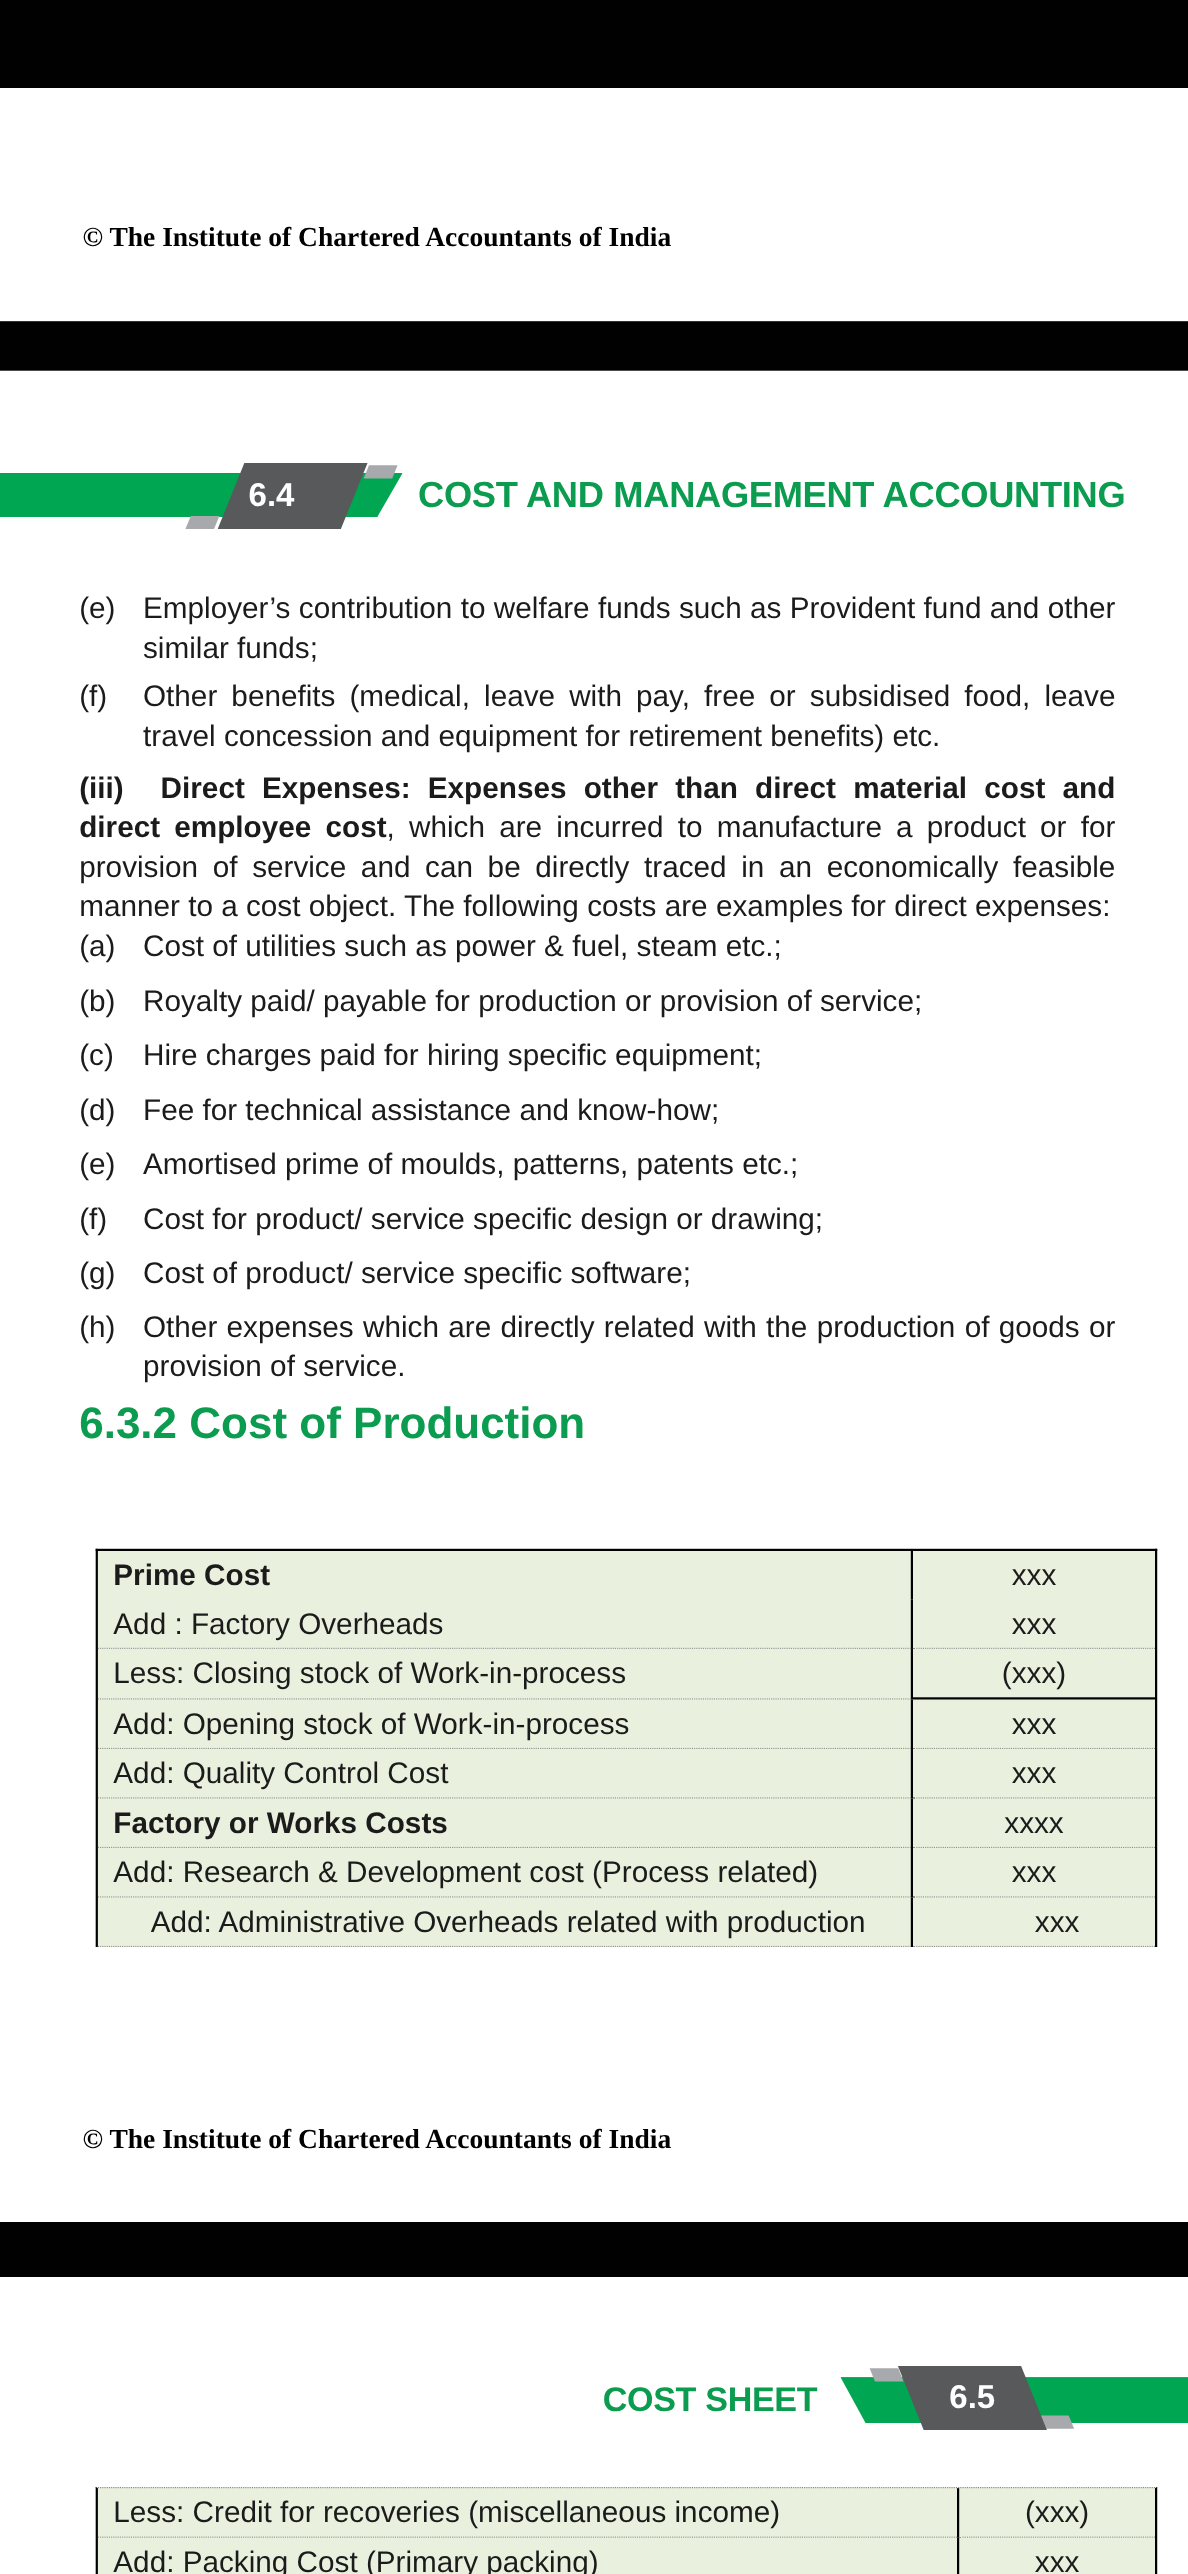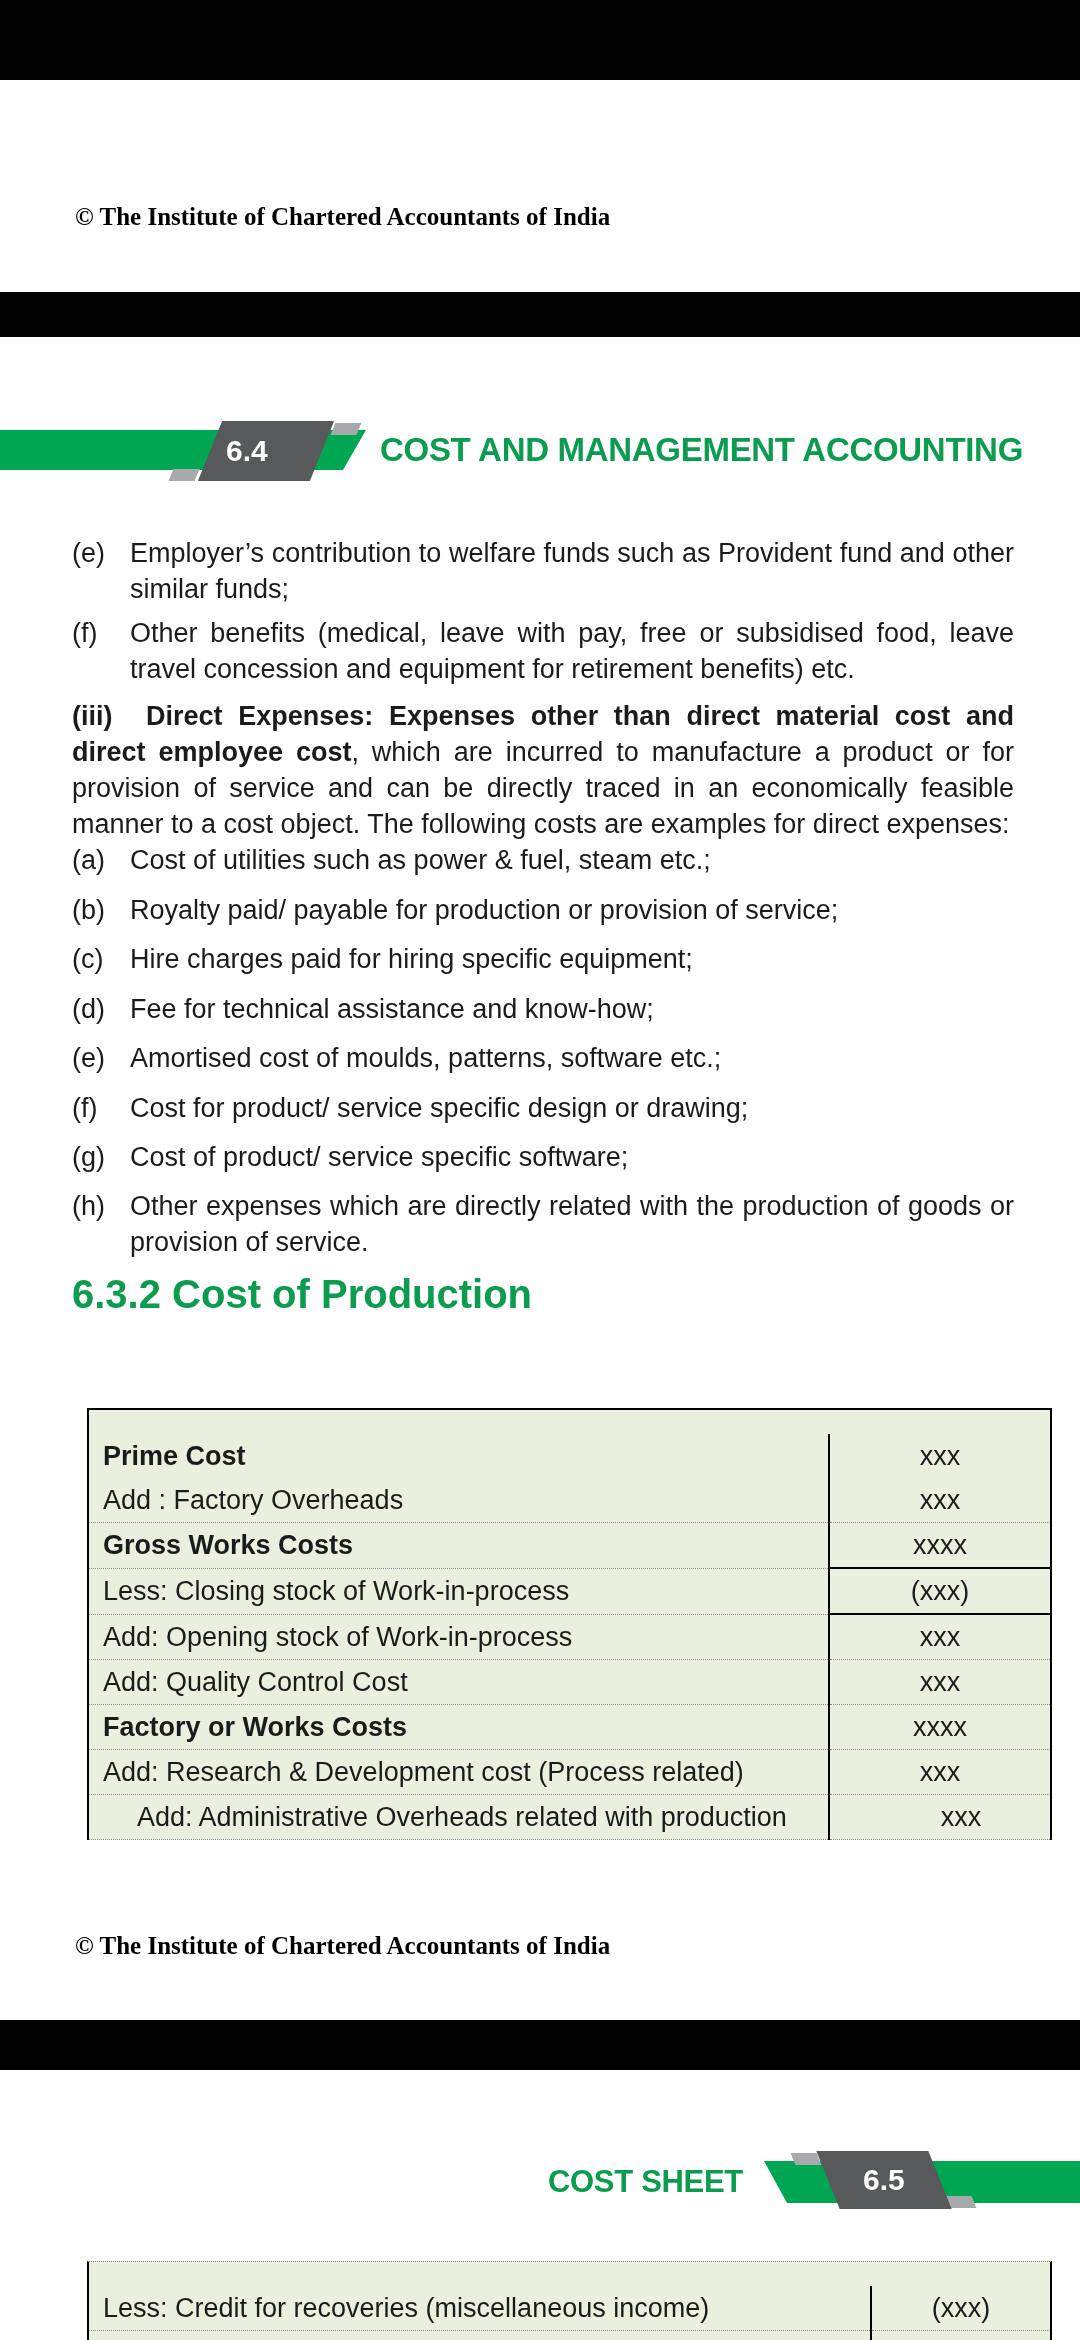--- a/index.html
+++ b/index.html
@@ -41,21 +41,21 @@
   .para{text-align:justify;}
   .lb3{display:inline-block;width:74px;font-weight:bold;}
   .b{font-weight:bold;}
   .h2{position:absolute;left:72px;top:1272px;font-size:40px;font-weight:700;color:#0B9C4F;}
 
   
   .ctable{position:absolute;left:87px;top:1408px;width:961px;background:#E9F0DE;
           border:2px solid #000;border-bottom:none;}
   .ctable2{position:absolute;left:87px;top:2261px;width:961px;background:#E9F0DE;
            border:2px solid #000;border-top:1px dotted #7d7d7d;border-bottom:none;}
-  .ctable table,.ctable2 table{width:100%;border-collapse:collapse;margin-top:24px;}
+  .ctable table,.ctable2 table{width:100%;border-collapse:collapse;}
   .ctable td,.ctable2 td{font-size:27px;line-height:34px;color:#1b1b1b;padding:5px 14px;}
   td.desc{border-right:2px solid #000;}
   td.amt{width:166px;text-align:center;padding:5px 6px;}
   .ctable tr + tr td{border-top:1px dotted #8f8f8f;}
   .ctable tr.nosep td{border-top:none;}
   .ctable tr:last-child td{border-bottom:1px dotted #8f8f8f;padding-left:48px;}
   td.amt.solidb{border-bottom:2px solid #000;}
   .ctable2 tr + tr td{border-top:1px dotted #8f8f8f;}
 </style>
 </head>
@@ -103,21 +103,21 @@
   <div class="blk li" style="top:941px">
     <span class="lb">(c)</span>
     <span class="tx">Hire charges paid for hiring specific equipment;</span>
   </div>
   <div class="blk li" style="top:991px">
     <span class="lb">(d)</span>
     <span class="tx">Fee for technical assistance and know-how;</span>
   </div>
   <div class="blk li" style="top:1040px">
     <span class="lb">(e)</span>
-    <span class="tx">Amortised cost of moulds, patterns, software etc.;</span>
+    <span class="tx">Amortised prime of moulds, patterns, patents etc.;</span>
   </div>
   <div class="blk li" style="top:1090px">
     <span class="lb">(f)</span>
     <span class="tx">Cost for product/ service specific design or drawing;</span>
   </div>
   <div class="blk li" style="top:1139px">
     <span class="lb">(g)</span>
     <span class="tx">Cost of product/ service specific software;</span>
   </div>
   <div class="blk li" style="top:1188px">
@@ -131,24 +131,20 @@
   <div class="ctable">
     <table>
       <tbody>
           <tr class="nosep">
         <td class="desc b">Prime Cost</td>
         <td class="amt">xxx</td>
       </tr>
       <tr class="nosep">
         <td class="desc">Add : Factory Overheads</td>
         <td class="amt">xxx</td>
-      </tr>
-      <tr>
-        <td class="desc b">Gross Works Costs</td>
-        <td class="amt solidb">xxxx</td>
       </tr>
       <tr>
         <td class="desc">Less: Closing stock of Work-in-process</td>
         <td class="amt solidb">(xxx)</td>
       </tr>
       <tr>
         <td class="desc">Add: Opening stock of Work-in-process</td>
         <td class="amt">xxx</td>
       </tr>
       <tr>

